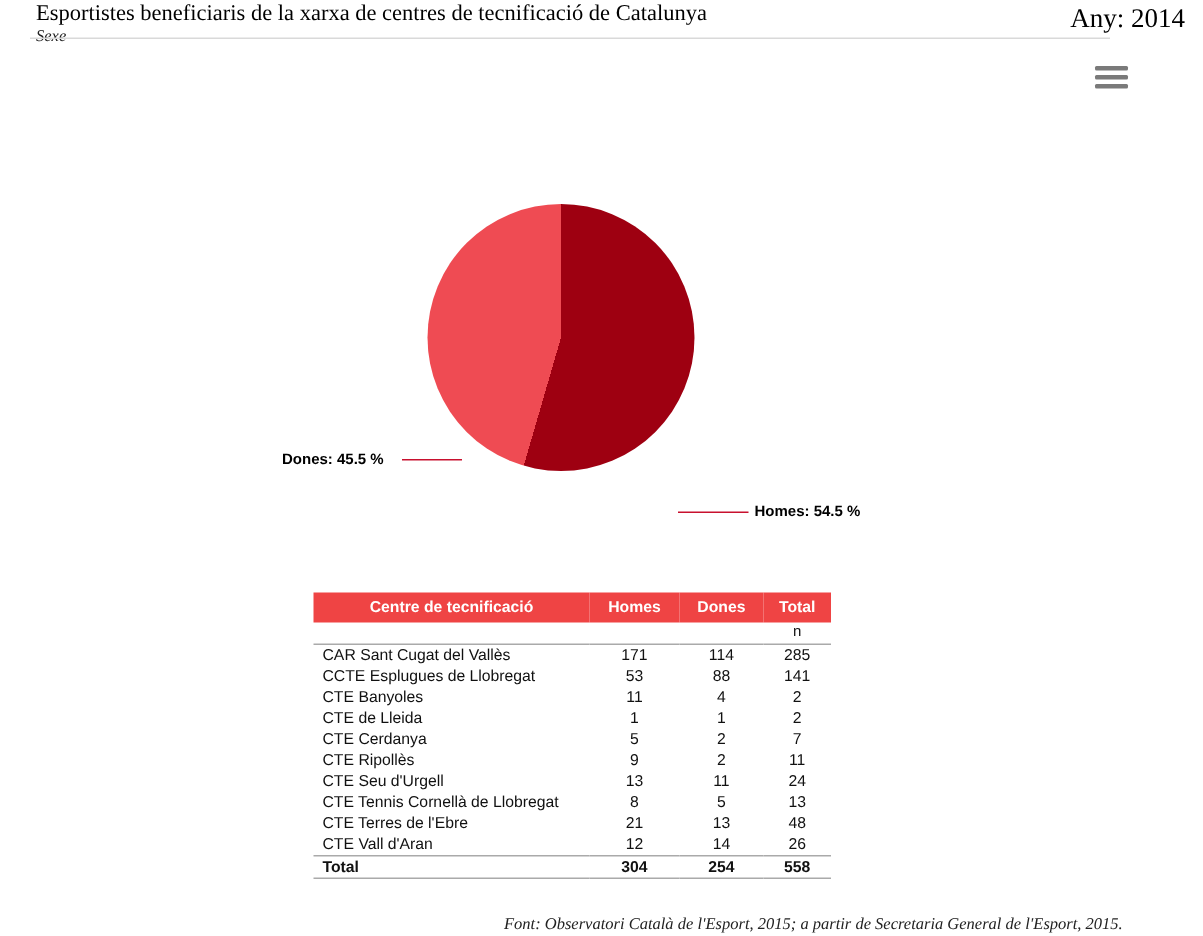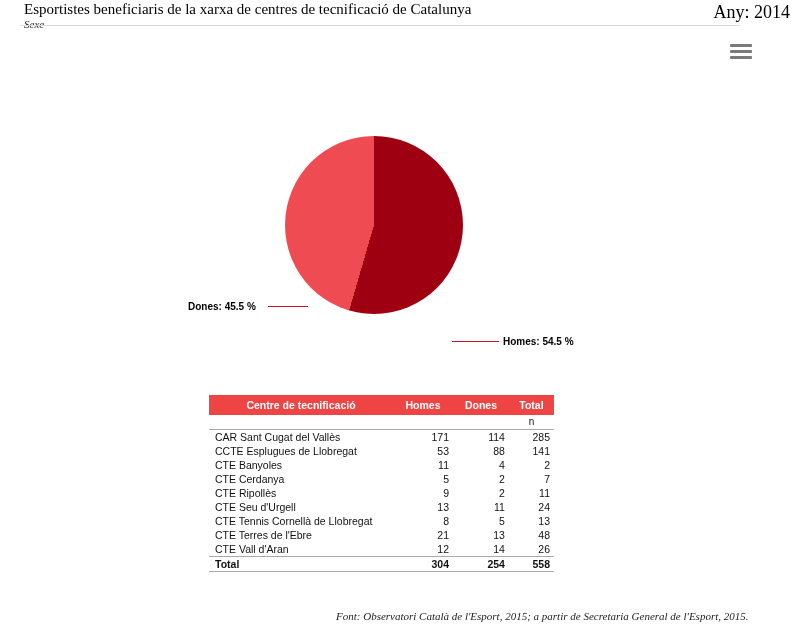--- a/index.html
+++ b/index.html
@@ -162,21 +162,21 @@
     text-align: center;
     font-size: 10px;
     padding: 1px 4px 2px 4px;
     border-bottom: 1px solid #aaaaaa;
   }
   table.data tr.unit-row td.unit-blank {
     border-bottom: 1px solid #aaaaaa;
   }
   table.data tbody td {
     padding: 1px 4px;
-    text-align: right;
+    text-align: center;
     white-space: nowrap;
   }
   table.data tbody td.name {
     text-align: left;
     padding-left: 6px;
   }
   table.data tbody tr.total-row td {
     font-weight: bold;
     border-top: 1px solid #aaaaaa;
     border-bottom: 1px solid #aaaaaa;
@@ -252,20 +252,26 @@
           <td>88</td>
           <td>141</td>
         </tr>
         <tr>
           <td class="name">CTE Banyoles</td>
           <td>11</td>
           <td>4</td>
           <td>2</td>
         </tr>
         <tr>
+          <td class="name">CTE de Lleida</td>
+          <td>1</td>
+          <td>1</td>
+          <td>2</td>
+        </tr>
+        <tr>
           <td class="name">CTE Cerdanya</td>
           <td>5</td>
           <td>2</td>
           <td>7</td>
         </tr>
         <tr>
           <td class="name">CTE Ripollès</td>
           <td>9</td>
           <td>2</td>
           <td>11</td>

